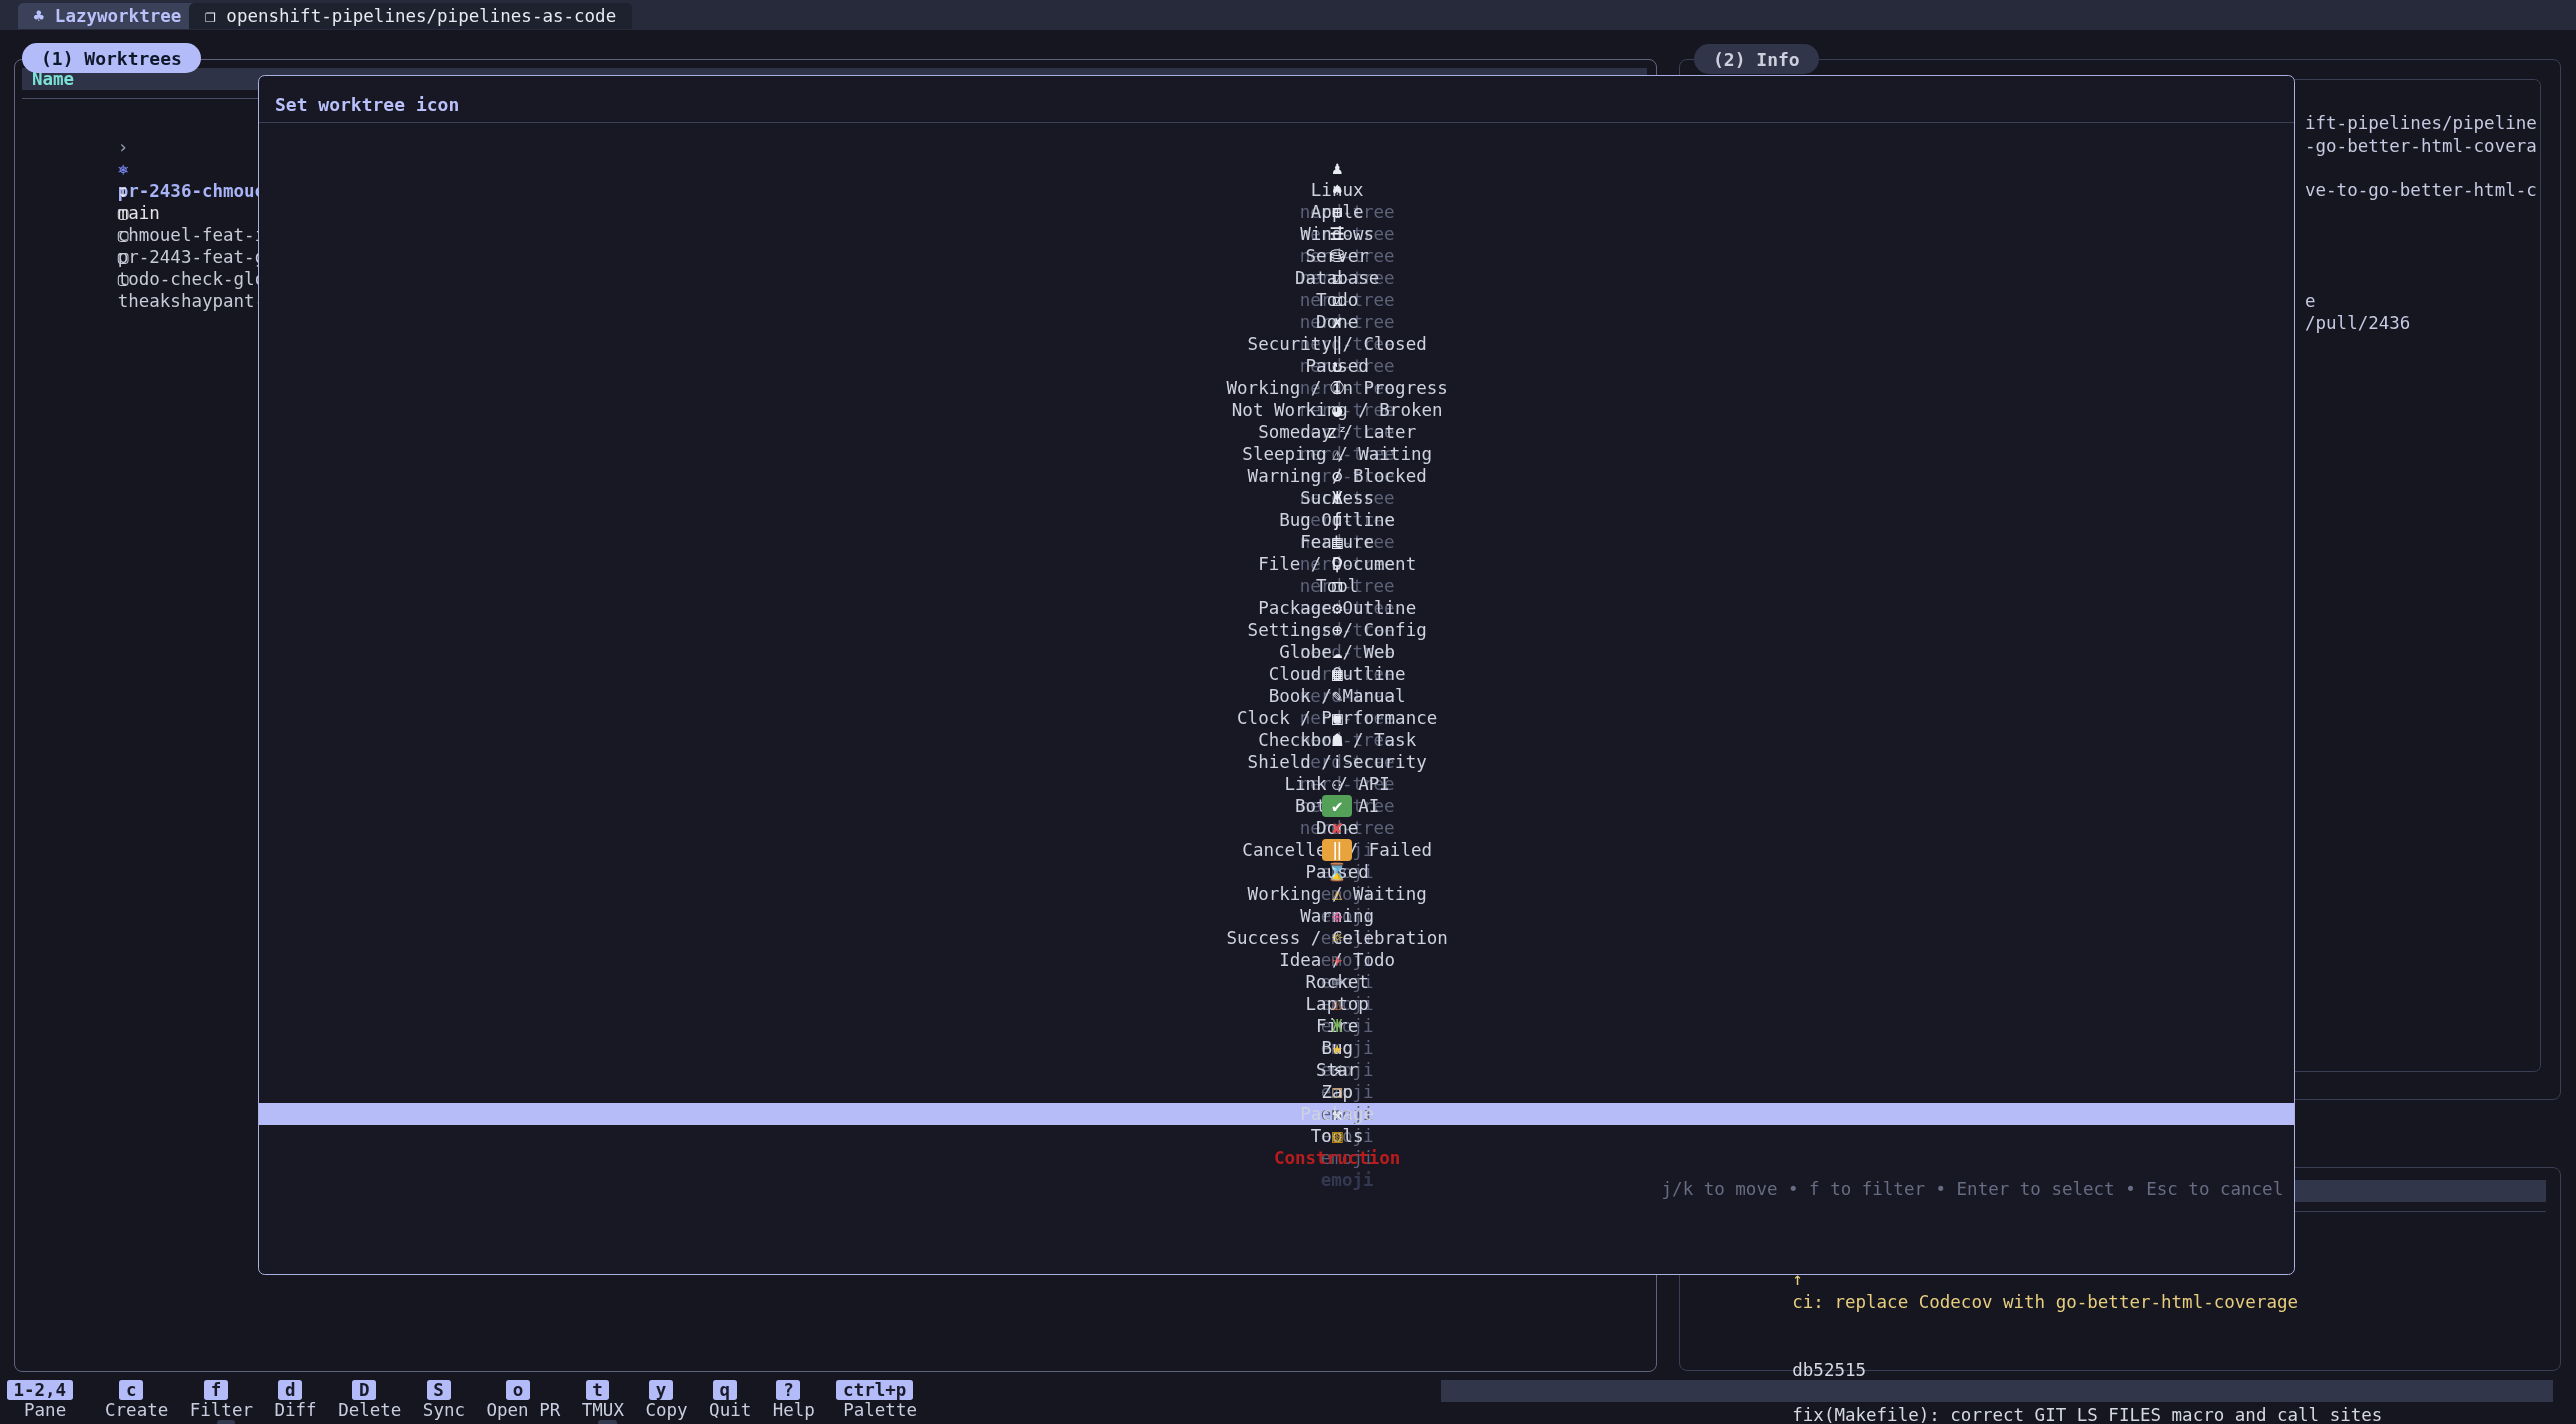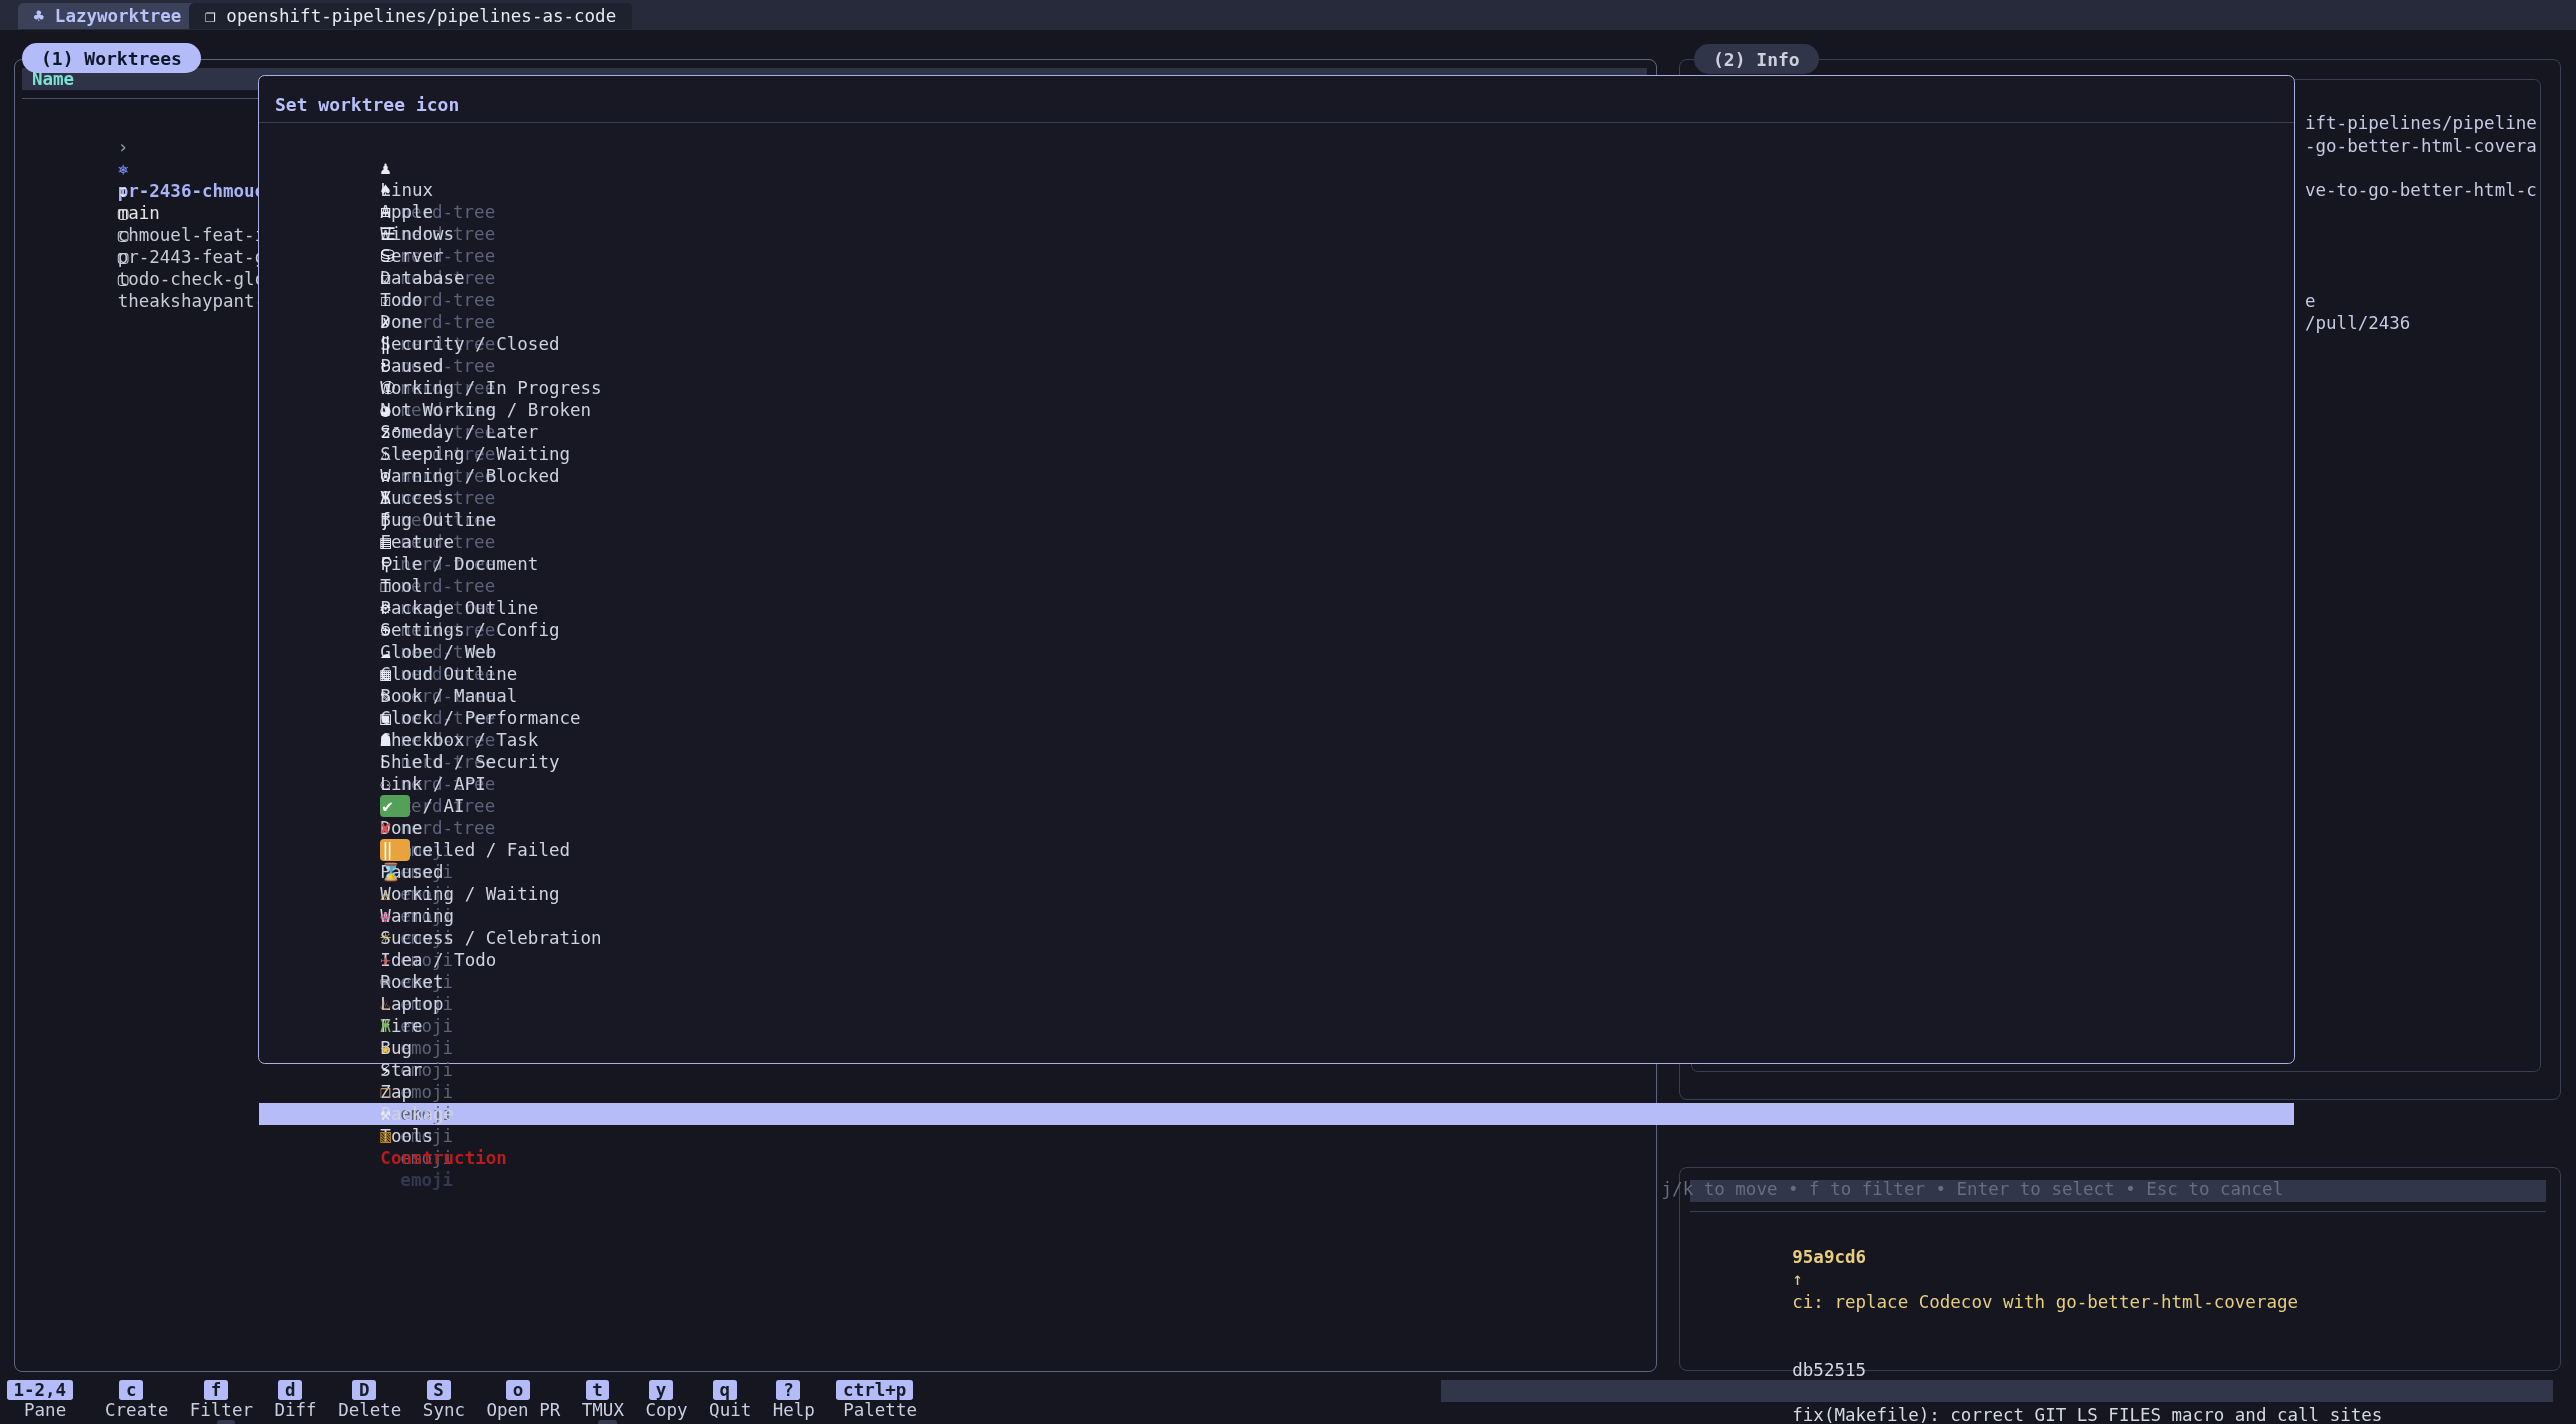--- a/index.html
+++ b/index.html
@@ -42,21 +42,21 @@
   .commits-panel { left:1679px; top:1167px; width:882px; height:204px; }
   .commits-header-bar { position:absolute; left:1690px; top:1180px; width:856px; height:22px; background:#31364a; }
   .commits-sep { position:absolute; left:1690px; top:1211px; width:856px; height:1.3px; background:#3a3f55; }
   .commit-list { position:absolute; left:1708px; top:1223px; line-height:22.6px; }
   .commit-row { white-space:pre; color:#d5d8e4; }
   .c-hash { display:inline-block; width:100px; }
   .c-marker { display:inline-block; width:57px; }
   .state-unpushed { color:#e7cd7e; }
   .state-unpushed .c-hash { font-weight:bold; }
   
-  .modal { position:absolute; left:258px; top:75px; width:2037px; height:989px; background:#171824; border:1.3px solid #a9b0e2; border-radius:6.7px; z-index:5; }
+  .modal { position:absolute; left:258px; top:75px; width:2037px; height:1200px; background:#171824; border:1.3px solid #a9b0e2; border-radius:6.7px; z-index:5;text-align:center; }
   .modal-title { position:absolute; left:16px; top:17.5px; font-size:18px; font-weight:bold; color:#b9c0fa; }
   .modal-sep { position:absolute; left:0; top:46px; width:100%; height:1.3px; background:#3a3f55; }
   .icon-list { position:absolute; left:0; top:59px; width:100%; line-height:22px; }
   .icon-row { height:22px; padding-left:16px; white-space:pre; }
   .i-glyph { display:inline-block; width:30px; color:#e9ebf3; }
   .i-label { color:#cfd3df; }
   .i-tag { color:#5d6278; margin-left:20px; }
   .icon-row.selected { background:#b5bcf8; }
   .icon-row.selected .i-label { color:#b91c1c; font-weight:bold; }
   .icon-row.selected .i-tag { color:#333850; font-weight:bold; }

